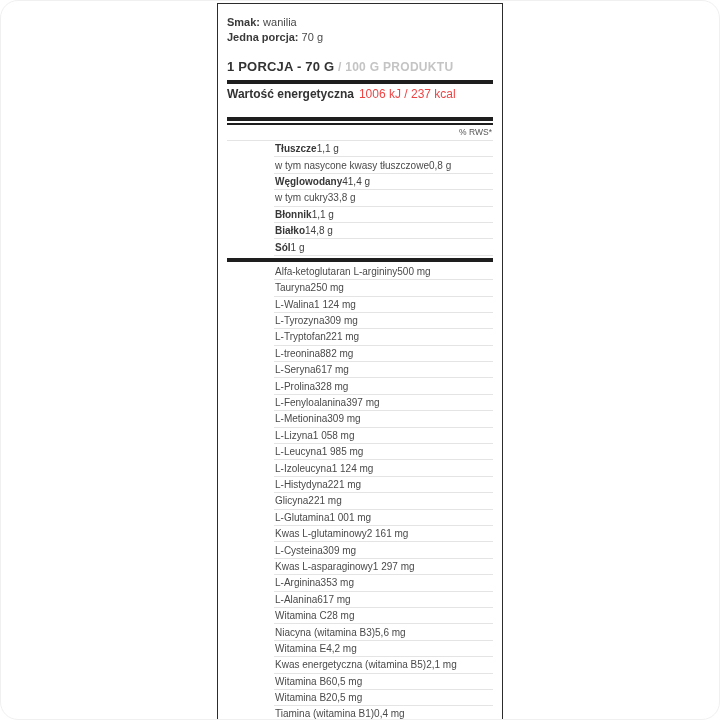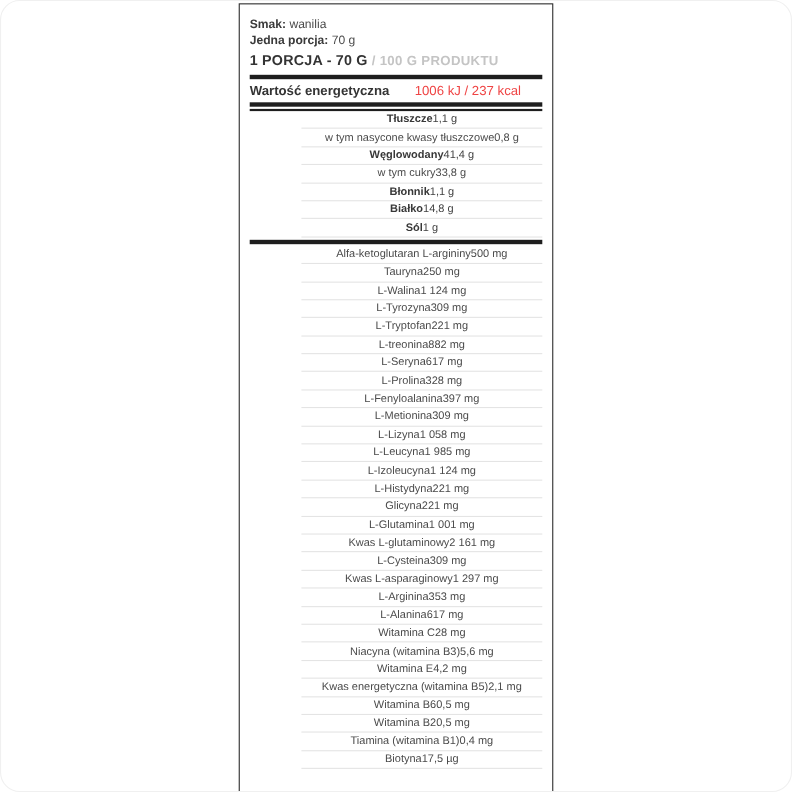--- a/index.html
+++ b/index.html
@@ -24,21 +24,21 @@
     background: #ffffff;
     padding: 11px 9px 0 9px;
   }
   .meta-line {
     font-size: 11px;
     line-height: 15px;
     color: #4a4a4a;
   }
   .meta-line b { color: #3a3a3a; }
   .portion-header {
-    margin: 2px 0 5px 0;
+    margin: 14px 0 5px 0;
     font-size: 13px;
     line-height: 15px;
     white-space: nowrap;
   }
   .portion-header .strong {
     font-weight: bold;
     color: #333333;
     letter-spacing: 0.2px;
   }
   .portion-header .light {
@@ -47,43 +47,43 @@
     font-size: 12px;
     letter-spacing: 0.3px;
   }
   .bar-thick {
     height: 4px;
     background: #1e1e1e;
   }
   .energy-row {
     display: flex;
     align-items: baseline;
-    gap: 23px;
-    padding: 3px 0 4px 0;
+    gap: 5px;
+    padding: 3px 0 16px 0;
     font-size: 12px;
     white-space: nowrap;
   }
   .energy-row .energy-name { font-weight: bold; color: #333333; }
   .energy-row .energy-value { color: #ef4444; }
   .bar-double {
     height: 8px;
     border-top: 4px solid #1e1e1e;
     border-bottom: 2px solid #1e1e1e;
   }
   .rws-row {
     text-align: right;
     font-size: 8.5px;
     color: #555555;
     padding: 2px 1px 3px 0;
     border-bottom: 1px solid #e4e4e4;
   }
   .rows { width: 100%; }
   .row {
     display: flex;
-    justify-content: center;
+    justify-content: flex-start;
     align-items: center;
     height: 16.4px;
     border-bottom: 1px solid #e4e4e4;
     font-size: 10px;
     color: #4a4a4a;
     white-space: nowrap;
     margin-left: 47px;
   }
   .row.bold .cell-name { font-weight: bold; color: #383838; }
   .row.bold .cell-value { color: #3f3f3f; }
@@ -113,20 +113,21 @@
 
     <div class="bar-thick"></div>
 
     <div class="energy-row">
       <span class="energy-name">Wartość energetyczna</span>
       <span class="energy-value">1006 kJ / 237 kcal</span>
     </div>
 
     <div class="bar-double"></div>
 
+    <div class="rws-row">% RWS*</div>
 
     <div class="rows">
         <div class="row bold">
           <span class="cell-name">Tłuszcze</span>
           <span class="cell-value">1,1 g</span>
         </div>
         <div class="row">
           <span class="cell-name">w tym nasycone kwasy tłuszczowe</span>
           <span class="cell-value">0,8 g</span>
         </div>

